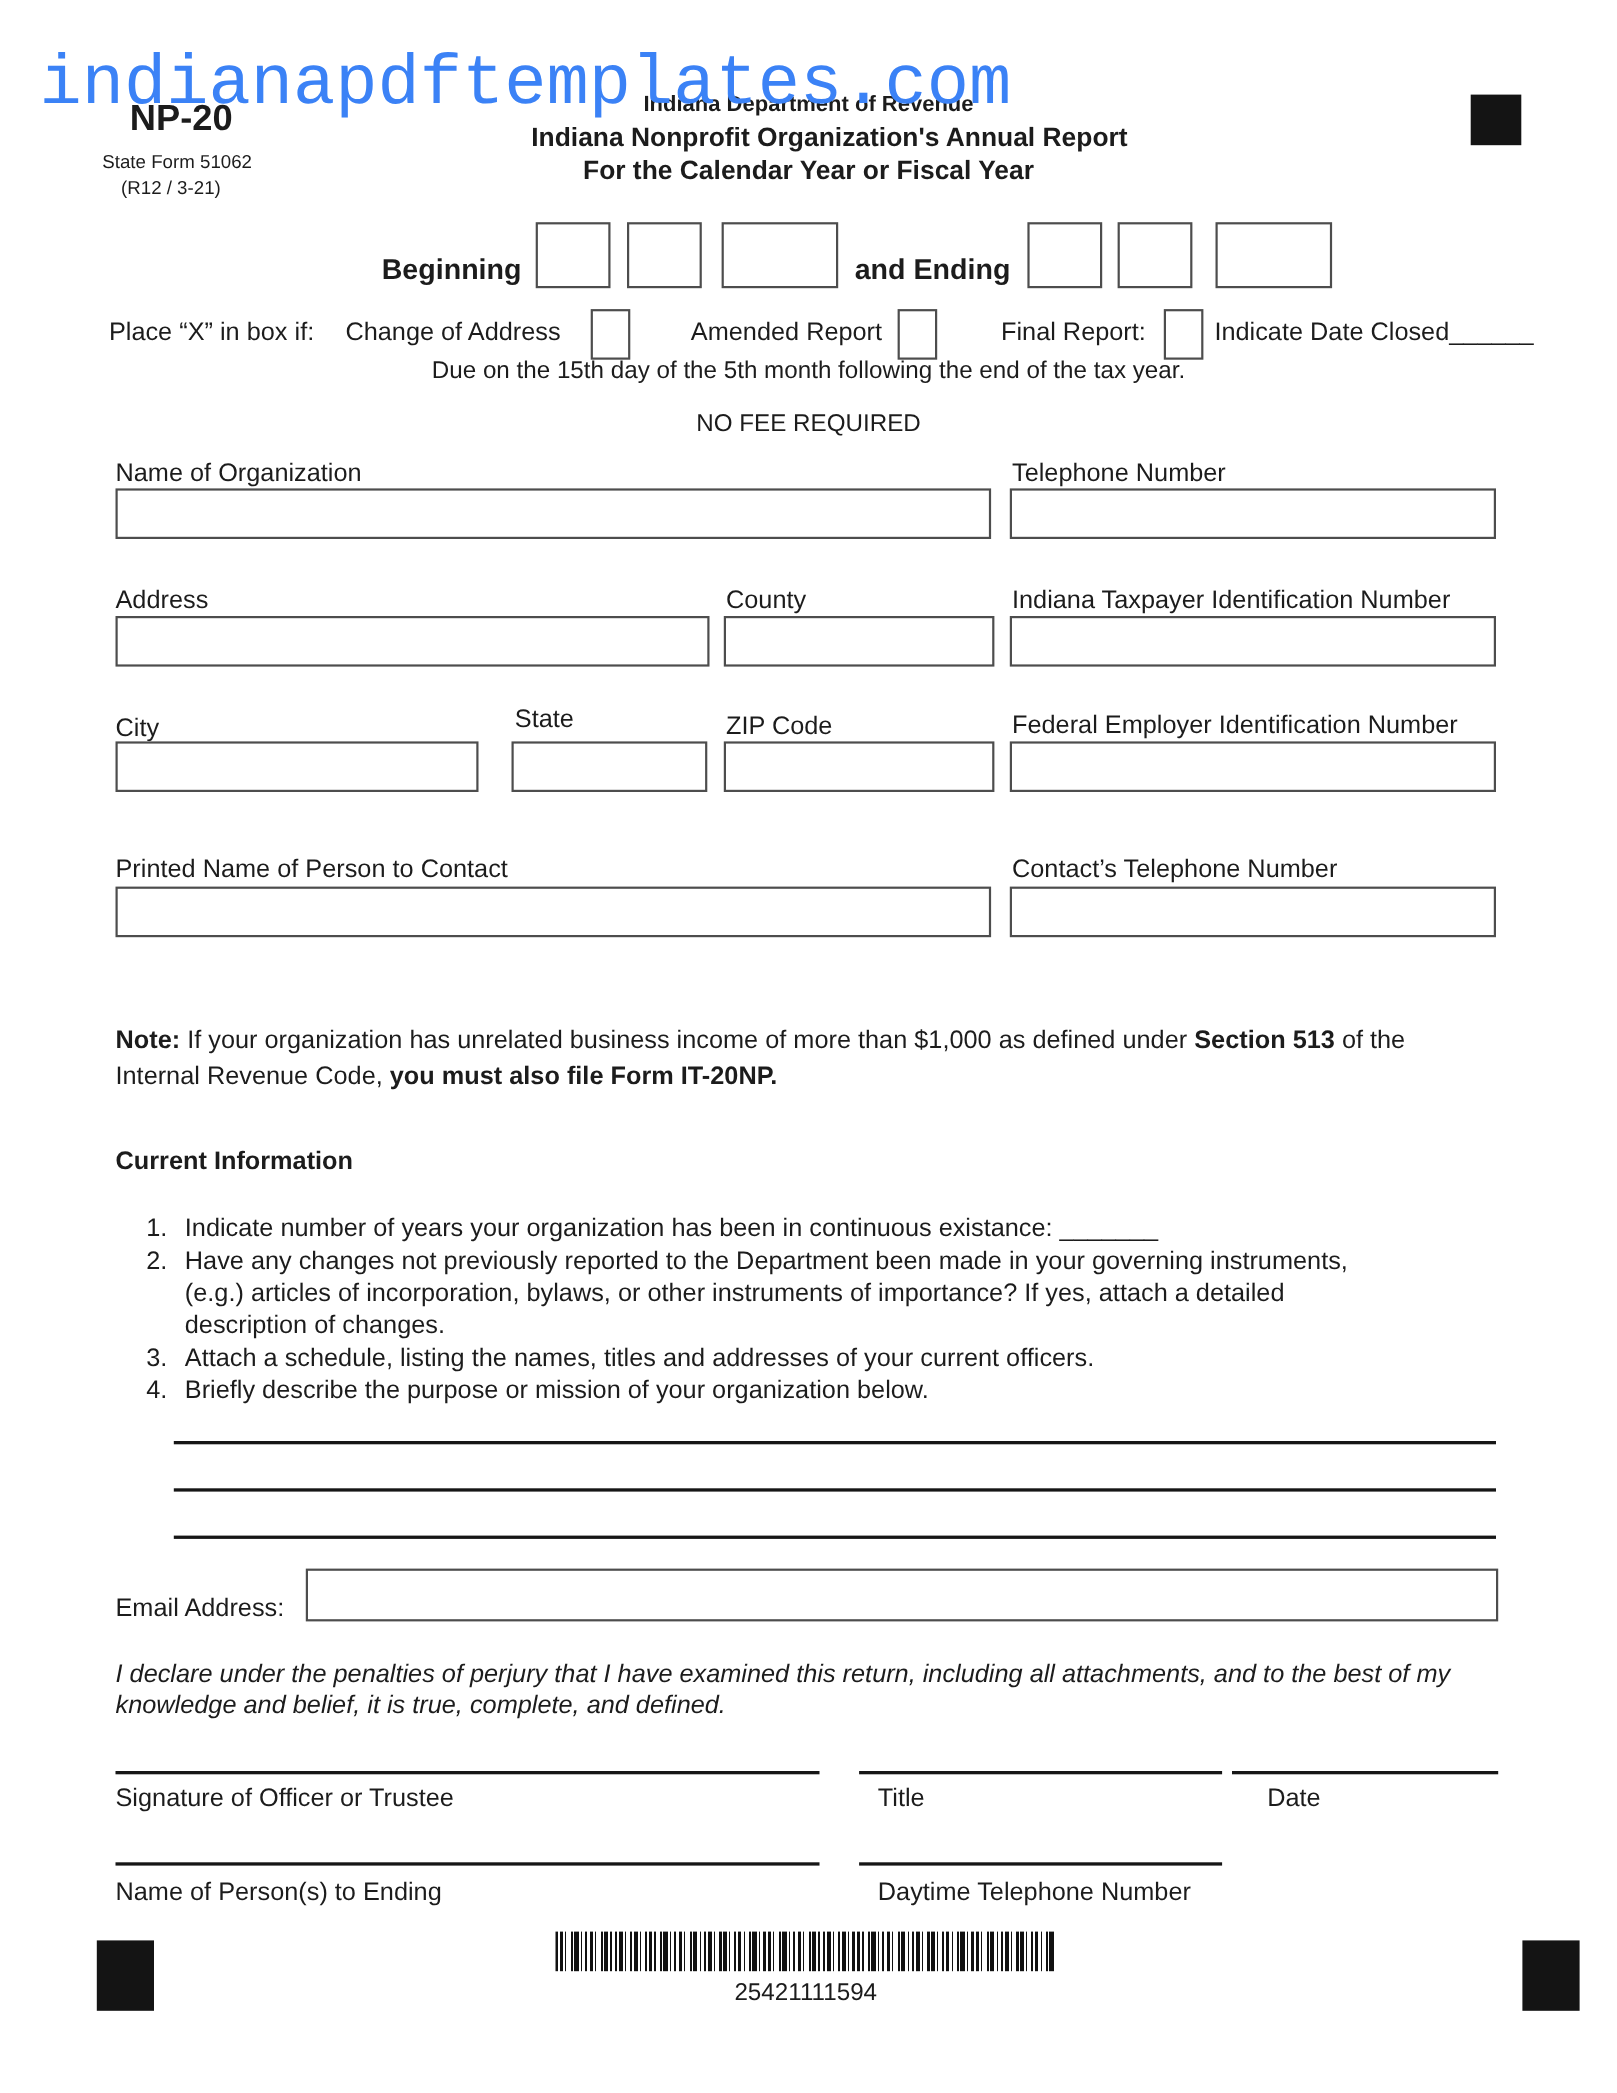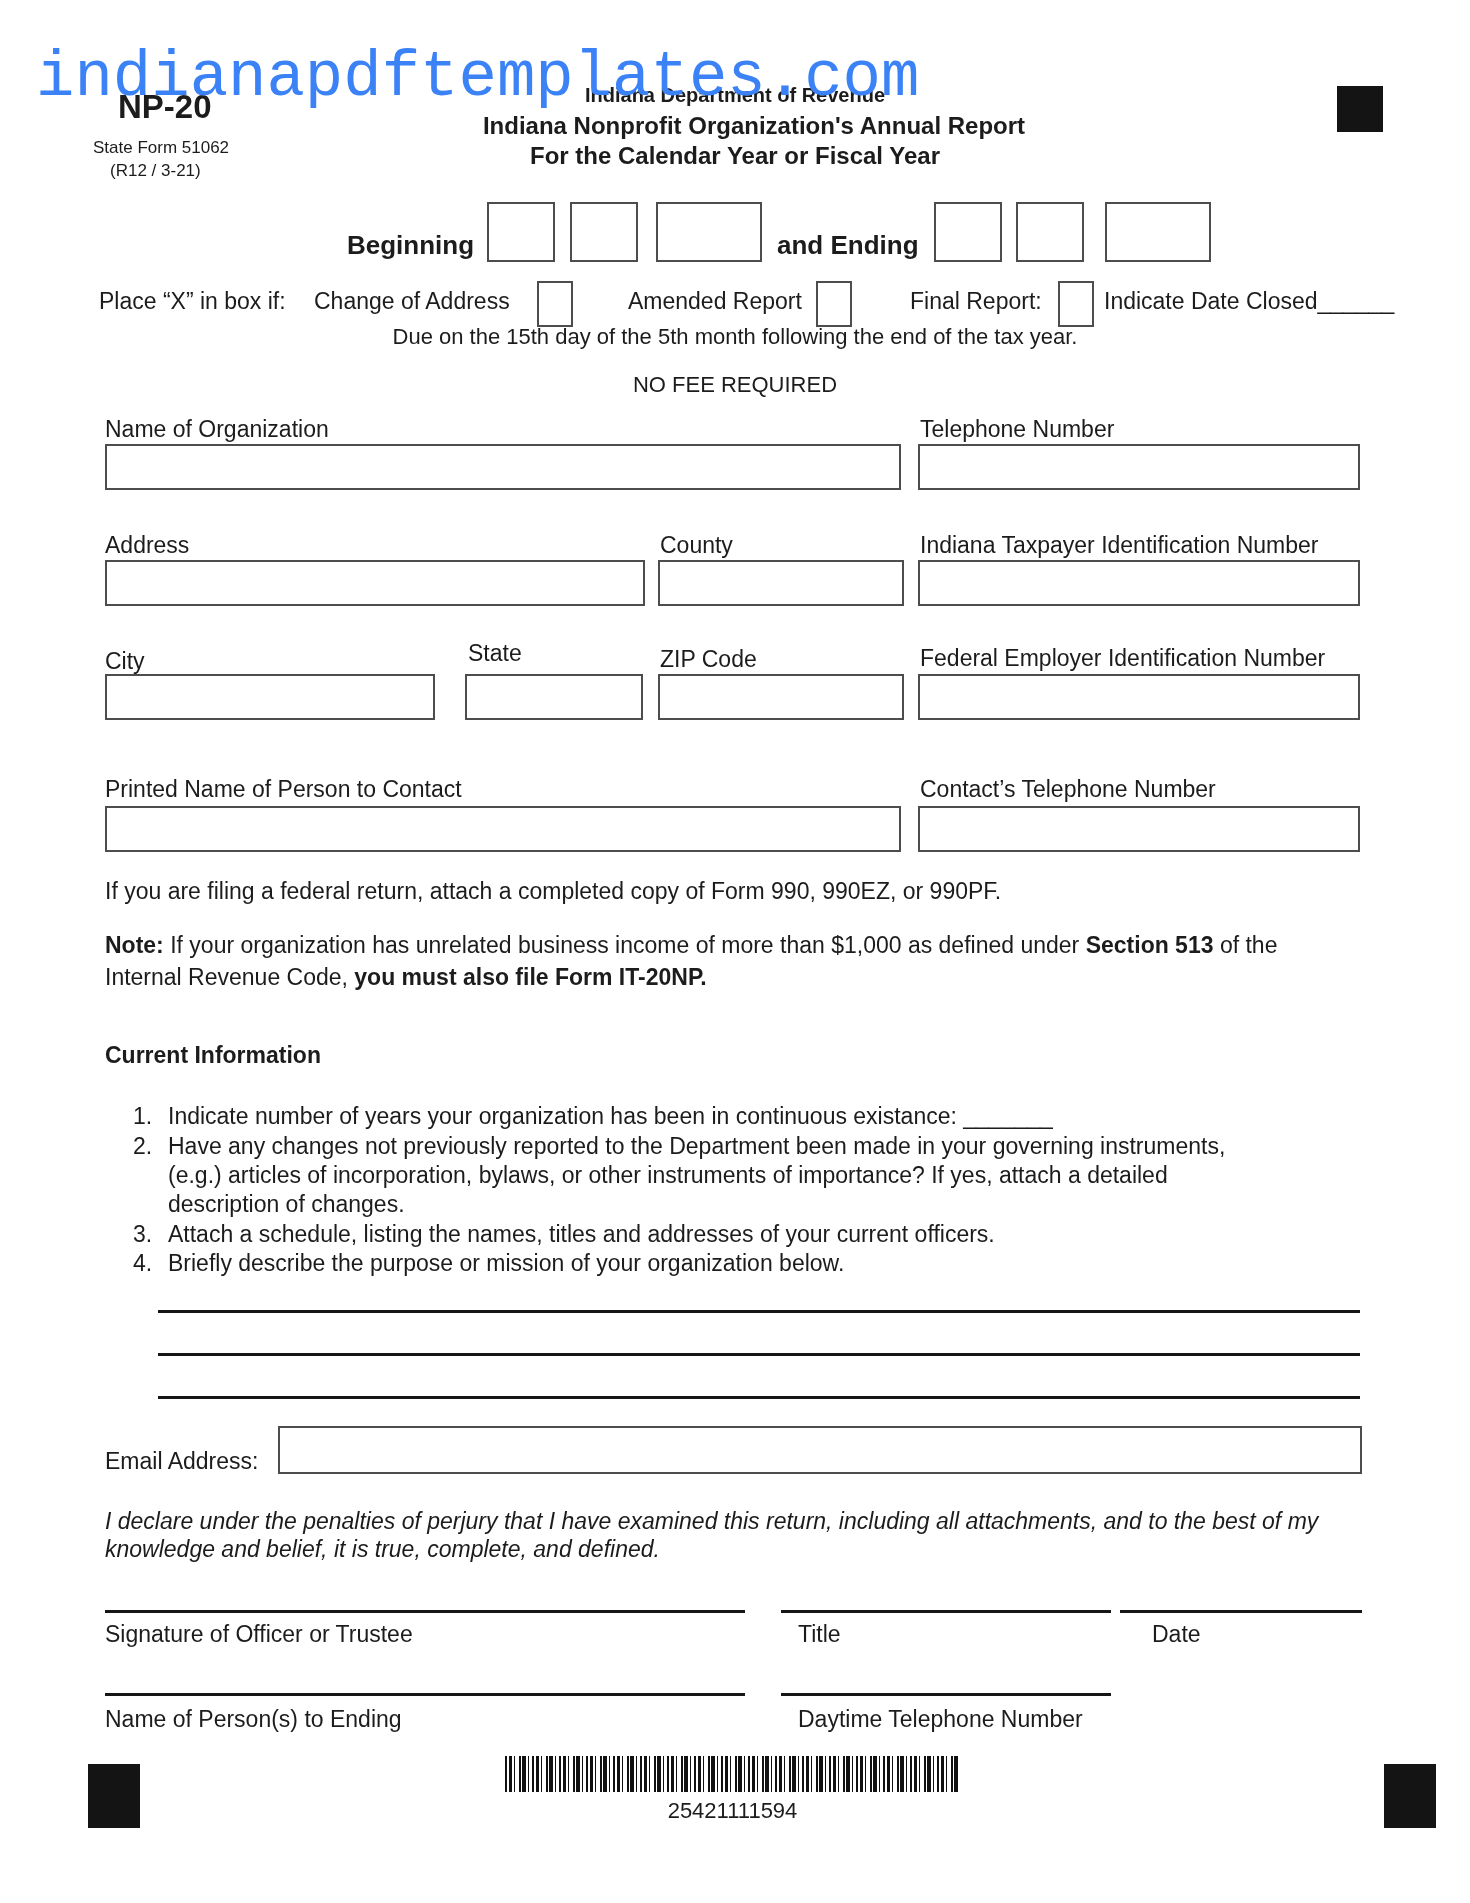--- a/index.html
+++ b/index.html
@@ -143,21 +143,20 @@
   <div class="fbox bx-city"></div>
   <div class="fbox bx-state"></div>
   <div class="fbox bx-zip"></div>
   <div class="fbox bx-fein"></div>
 
   <div class="abs flabel l-printed">Printed Name of Person to Contact</div>
   <div class="abs flabel l-ctel">Contact’s Telephone Number</div>
   <div class="fbox bx-printed"></div>
   <div class="fbox bx-ctel"></div>
 
-  <div class="abs t23 federal">If you are filing a federal return, attach a completed copy of Form 990, 990EZ, or 990PF.</div>
   <div class="abs t23 note1"><span class="b">Note:</span><span> If your organization has unrelated business income of more than $1,000 as defined under </span><span class="b">Section 513</span><span> of the</span></div>
   <div class="abs t23 note2"><span>Internal Revenue Code, </span><span class="b">you must also file Form IT-20NP.</span></div>
 
   <div class="abs t23 curinfo">Current Information</div>
   <div class="abs t23 num li1">1.</div>
   <div class="abs t23 itxt li1">Indicate number of years your organization has been in continuous existance: _______</div>
   <div class="abs t23 num li2a">2.</div>
   <div class="abs t23 itxt li2a">Have any changes not previously reported to the Department been made in your governing instruments,</div>
   <div class="abs t23 itxt li2b">(e.g.) articles of incorporation, bylaws, or other instruments of importance? If yes, attach a detailed</div>
   <div class="abs t23 itxt li2c">description of changes.</div>

